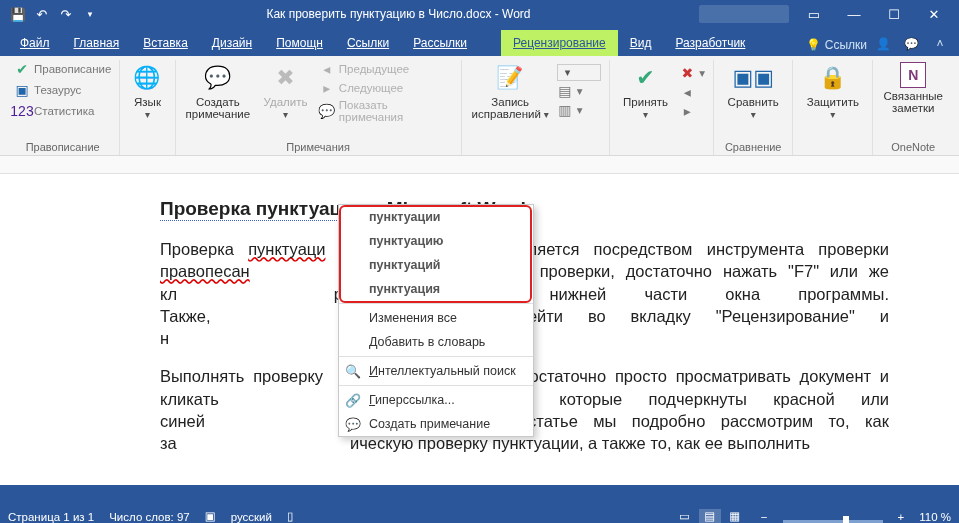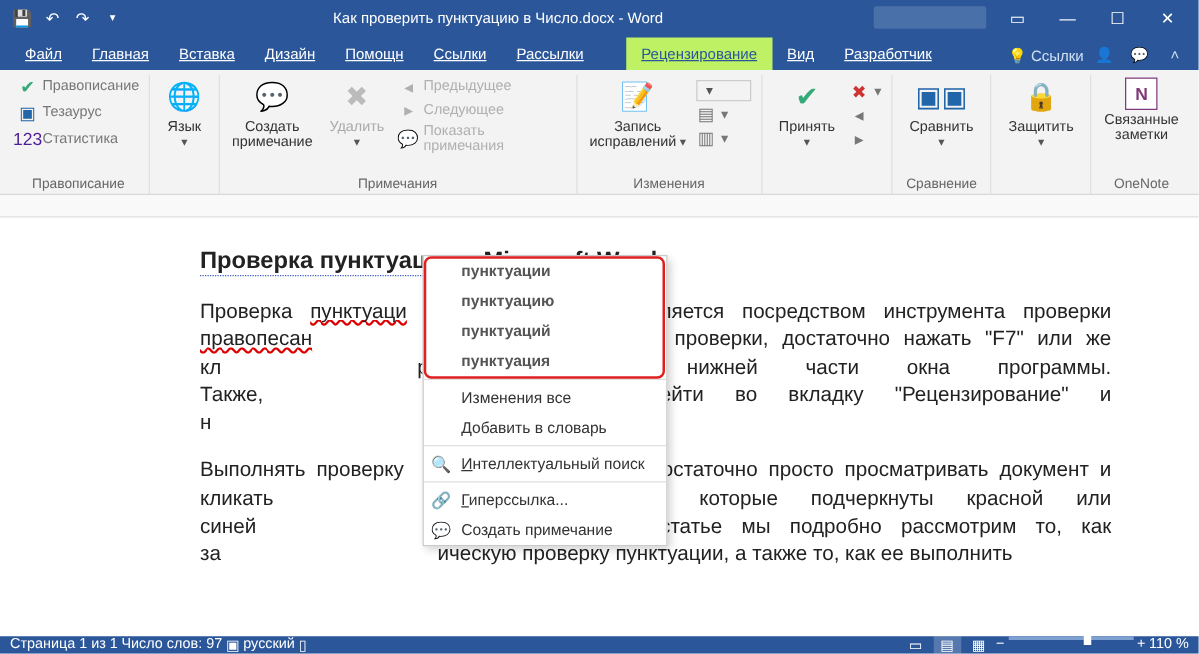--- a/index.html
+++ b/index.html
@@ -43,21 +43,21 @@
   .err-r { border-bottom: 2px wavy #d00; -webkit-text-decoration: underline wavy #d00; text-decoration: underline wavy #d00; text-decoration-skip-ink: none; }
 
   .ctx-menu { position:absolute; left:338px; top:48px; width:196px; background:#fff; border:1px solid #c9c9c9; box-shadow: 3px 3px 7px rgba(0,0,0,.2); font-size:12.5px; z-index:10;}
   .ctx-highlight { position:absolute; left:339px; top:49px; width:193px; height:98px; border:2px solid #e02020; border-radius:6px; z-index:11; pointer-events:none;}
   .ctx-item { padding: 5px 14px 5px 30px; color:#333; position:relative;}
   .ctx-item.sugg { font-weight:bold; color:#555;}
   .ctx-sep { height:1px; background:#e0e0e0; margin:2px 0;}
   .ctx-item .mnemonic { text-decoration: underline; }
   .ctx-item .cicon { position:absolute; left:6px; top:5px; width:16px; font-size:13px; color:#666;}
 
-  .statusbar { position:absolute; bottom:0; left:0; right:0; height:14px; background:#2b579a; color:#fff; display:flex; align-items:flex-start; font-size:11.5px; padding:0 8px; gap:3px;}
+  .statusbar { position:absolute; bottom:0; left:0; right:0; height:38px; background:#2b579a; color:#fff; display:flex; align-items:flex-end; font-size:11.5px; padding:0 8px; gap:15px;}
   .statusbar .spacer { flex:1; }
   .statusbar .view-icons span { display:inline-block; width:22px; text-align:center;}
   .zoom-slider { width:100px; height:3px; background:#7da0d0; position:relative;}
   .zoom-slider::before, .zoom-slider::after { content:""; position:absolute; top:-5px; width:10px; height:13px; color:#fff;}
   .zoom-slider .thumb { position:absolute; left:60%; top:-4px; width:6px; height:11px; background:#fff;}
 </style>
 </head>
 <body>
 
 <div class="titlebar">
@@ -166,21 +166,20 @@
         <div class="bicon" style="color:#c80">📝</div>
         <div style="white-space:pre"><span>Запись
 исправлений</span><span class="half-dd"> ▾</span></div>
       </div>
       <div class="stack" style="margin-top:4px;">
         <div class="btn-s" style="border:1px solid #ccc;padding:1px 14px 1px 4px;font-size:11px;color:#555;min-width:44px;">&nbsp;▾</div>
         <div class="btn-s"><span class="sicon">▤</span>▾</div>
         <div class="btn-s"><span class="sicon">▥</span>▾</div>
       </div>
     </div>
-    <div class="group-label">Изменения</div>
   </div>
 
   <div class="group">
     <div class="group-body">
       <div class="btn-v">
         <div class="bicon" style="color:#3a7">✔</div>
         <div><span>Принять</span><span class="half-dd"> ▾</span></div>
       </div>
       <div class="stack" style="margin-top:4px;">
         <div class="btn-s"><span class="sicon" style="color:#c33">✖</span>▾</div>

